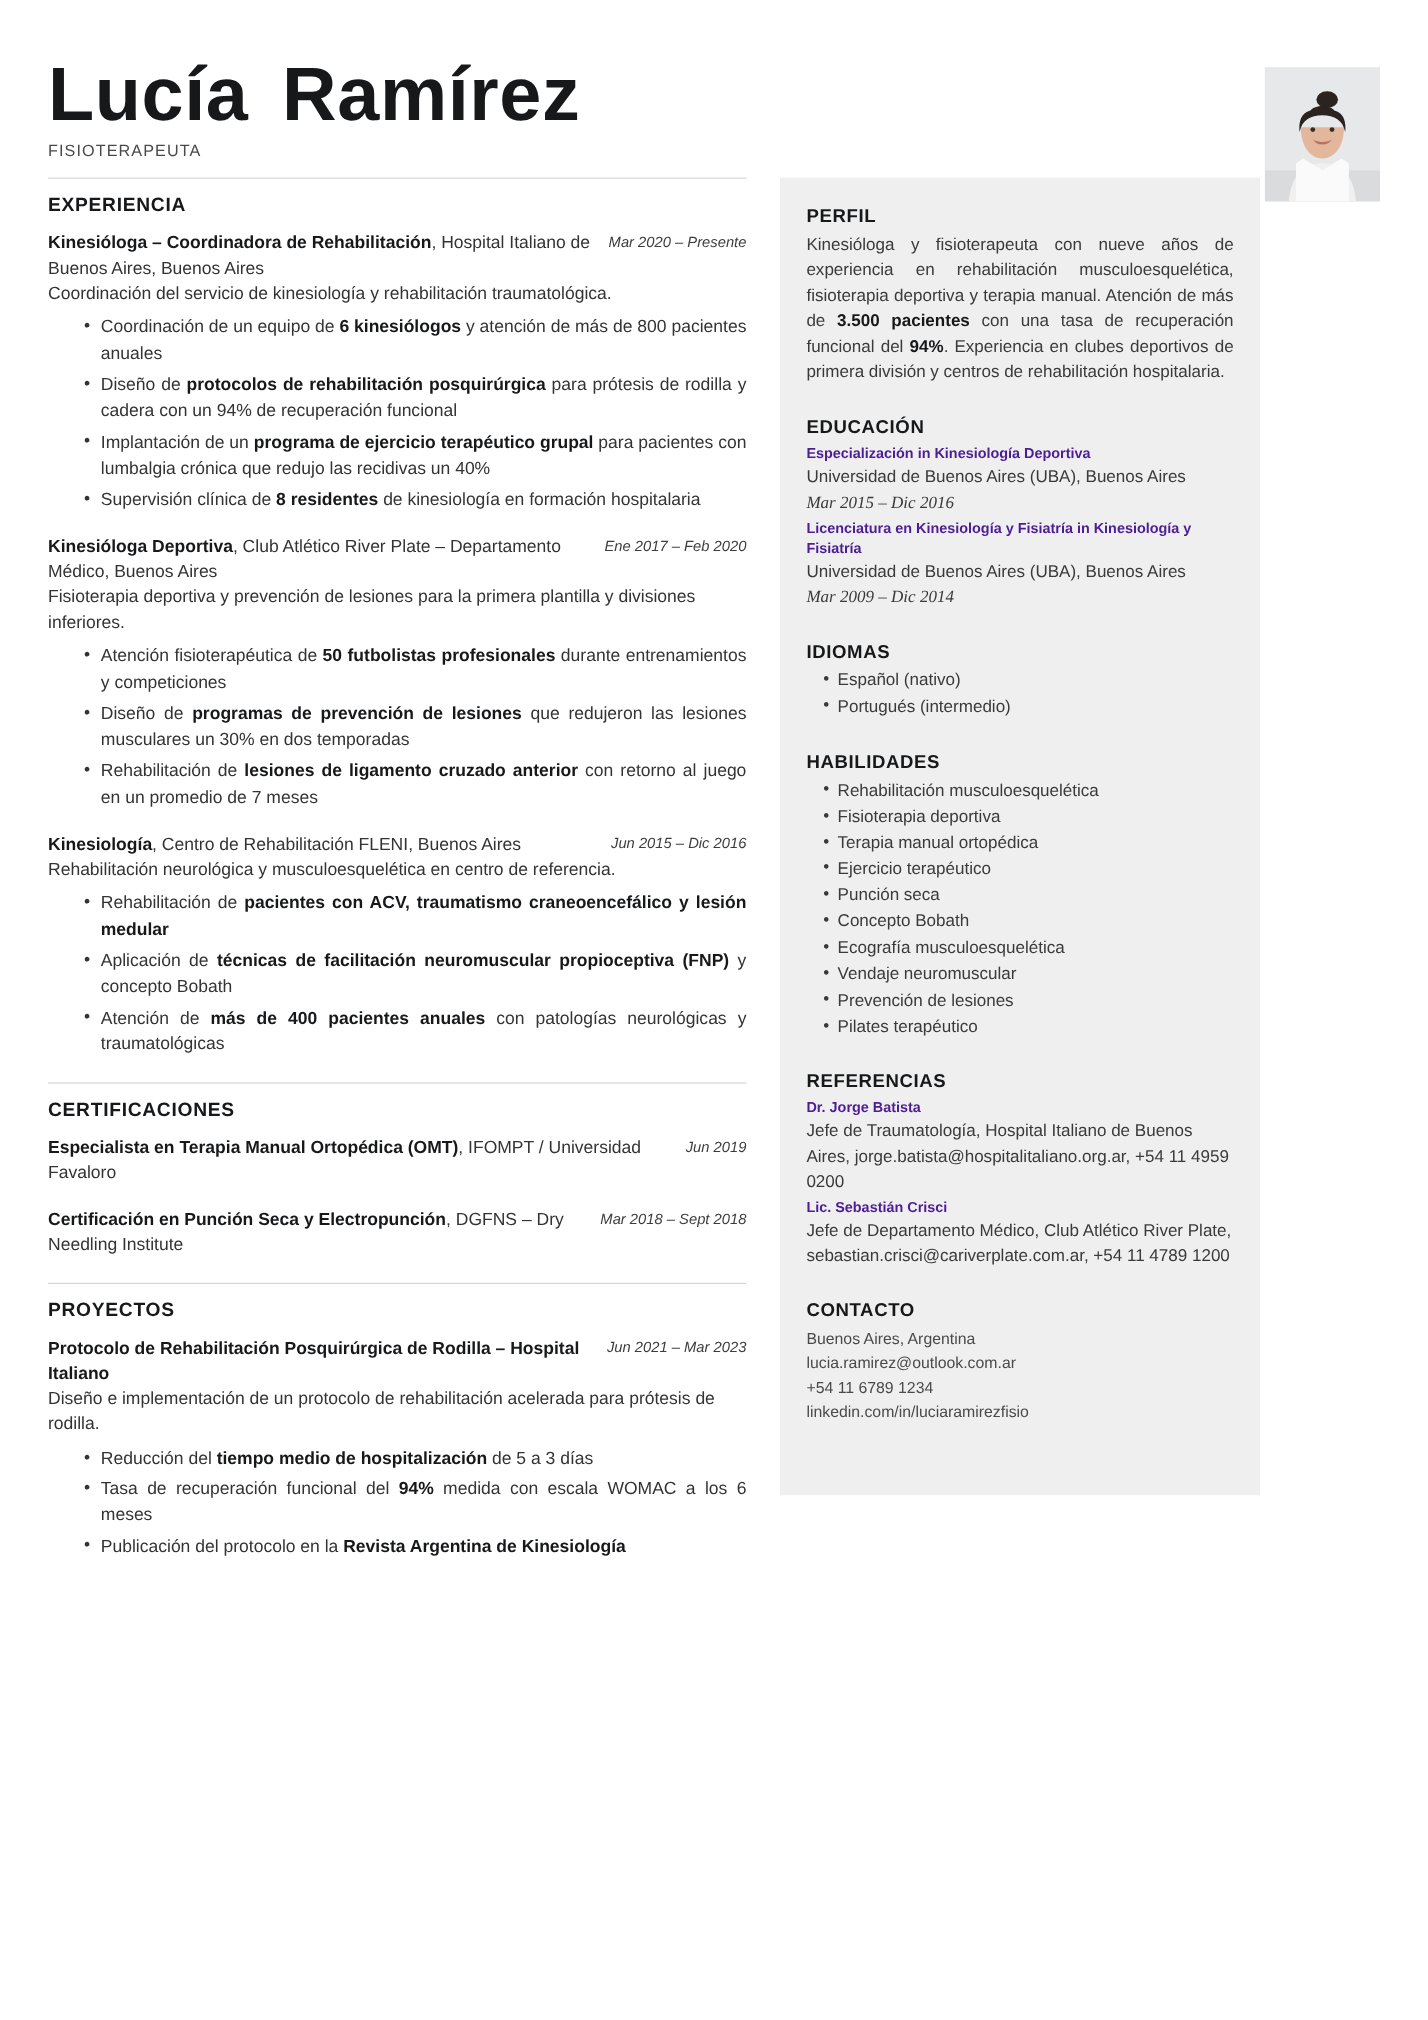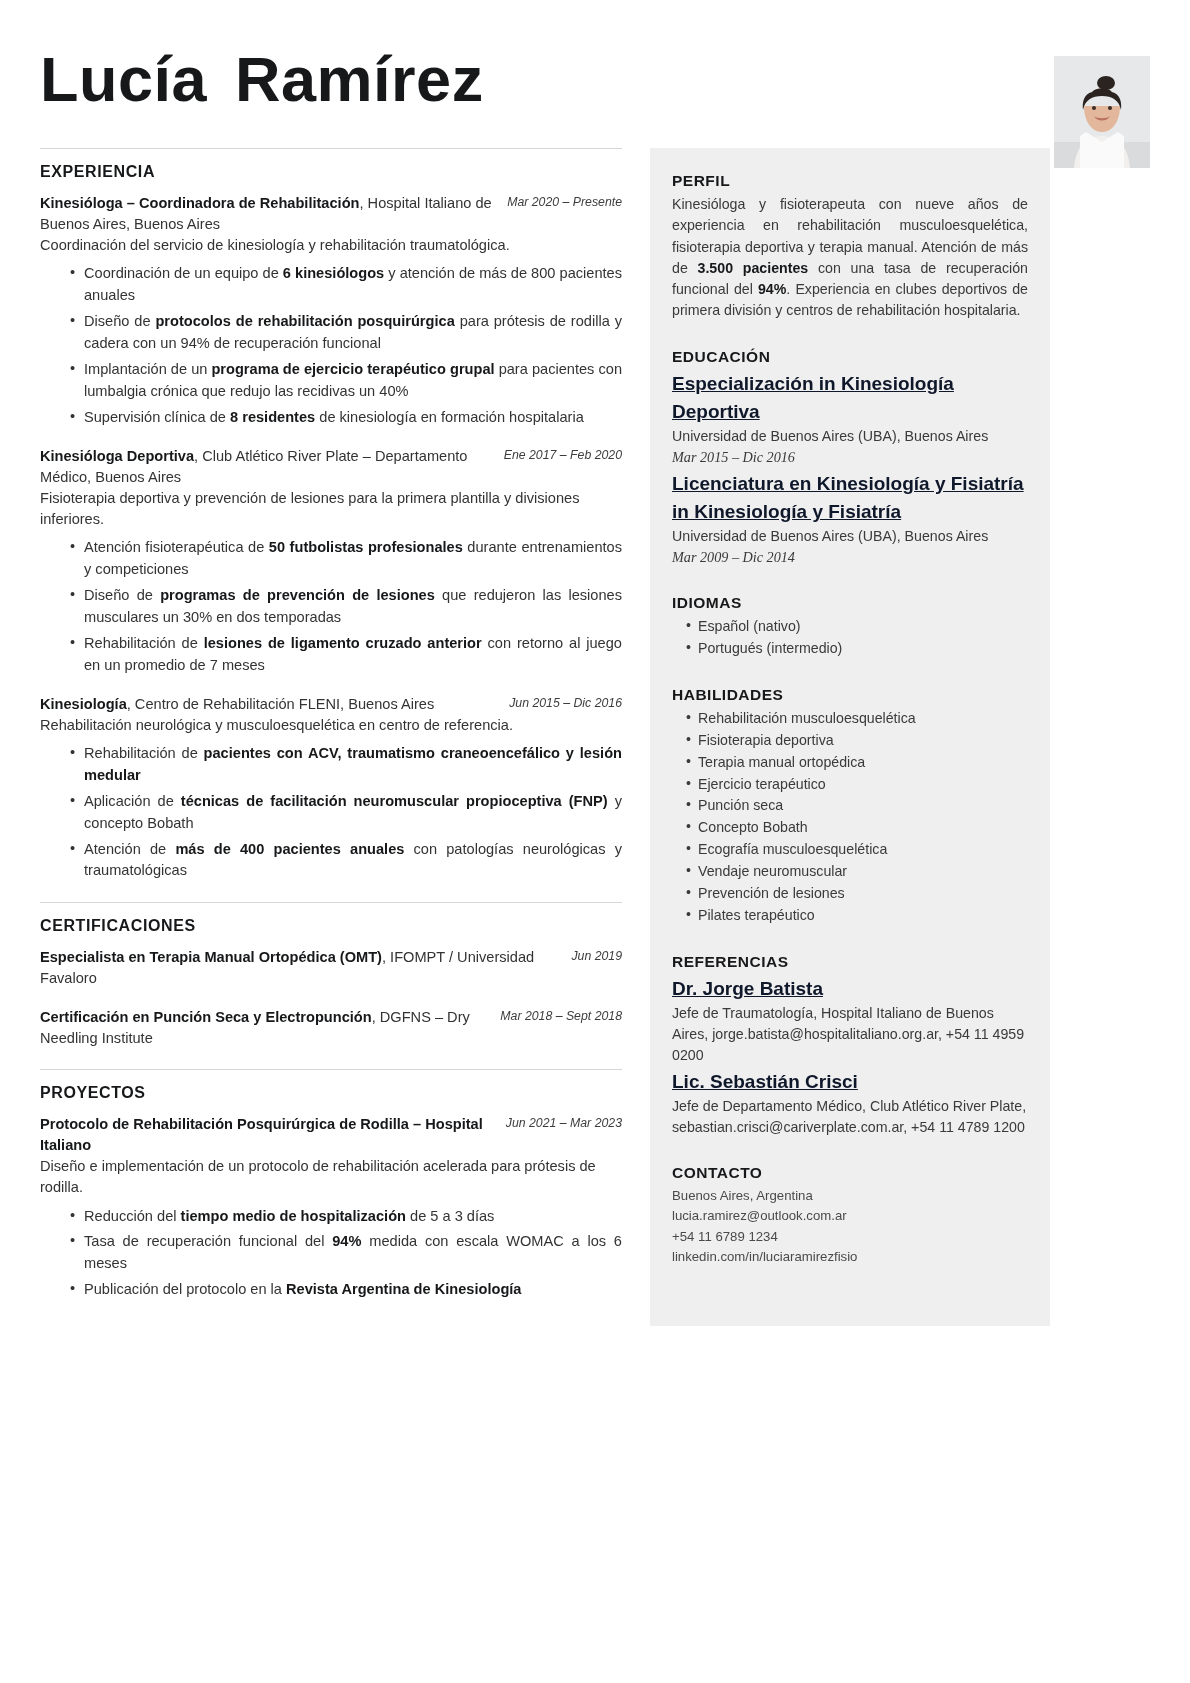--- a/index.html
+++ b/index.html
@@ -151,26 +151,25 @@
   .r-sec { margin-bottom: 26px; }
   .r-para {
     font-size: 14.2px;
     line-height: 1.5;
     color: #3a3a3a;
     text-align: justify;
     margin: 0;
   }
   .r-para b { color: #17181a; font-weight: bold; }
   .r-bold {
-    font-size: 19px;
+    font-size: 12px;
     line-height: 1.48;
     font-weight: bold;
-    color: #0f172a;
-    margin: 0;
-    text-decoration: underline;
+    color: #4c1d95;
+    margin: 0;
   }
   .r-line {
     font-size: 14.2px;
     line-height: 1.48;
     color: #3a3a3a;
     margin: 0;
   }
   .r-italic {
     font-size: 14.2px;
     line-height: 1.48;
@@ -207,20 +206,21 @@
   .ref-block { margin-bottom: 2px; }
   .clearfix::after { content: ""; display: table; clear: both; }
 </style>
 </head>
 <body>
 
 <div class="page">
 
   <div class="header">
     <div class="name">Lucía Ramírez</div>
+    <div class="job-title">FISIOTERAPEUTA</div>
     <div class="photo">
       <svg width="96" height="112" viewBox="0 0 96 112">
         <rect x="0" y="0" width="96" height="112" fill="#e6e8ea"></rect>
         <rect x="0" y="86" width="96" height="26" fill="#d9dbdd"></rect>
         <path d="M20 112 C22 88 34 80 48 80 C62 80 74 88 76 112 Z" fill="#f2f0ee"></path>
         <path d="M30 50 C30 66 38 76 48 76 C58 76 66 66 66 50 Z" fill="#e3b79c"></path>
         <path d="M38 36 C30 38 28 46 29 54 C31 44 38 40 48 40 C58 40 65 44 67 54 C68 46 66 38 58 36 C54 31 42 31 38 36 Z" fill="#2b2320"></path>
         <ellipse cx="52" cy="27" rx="9" ry="7" fill="#2b2320"></ellipse>
         <path d="M40 60 C43 63 53 63 56 60 C53 66 43 66 40 60 Z" fill="#b9705f"></path>
         <circle cx="40" cy="52" r="2" fill="#3a2b22"></circle>

